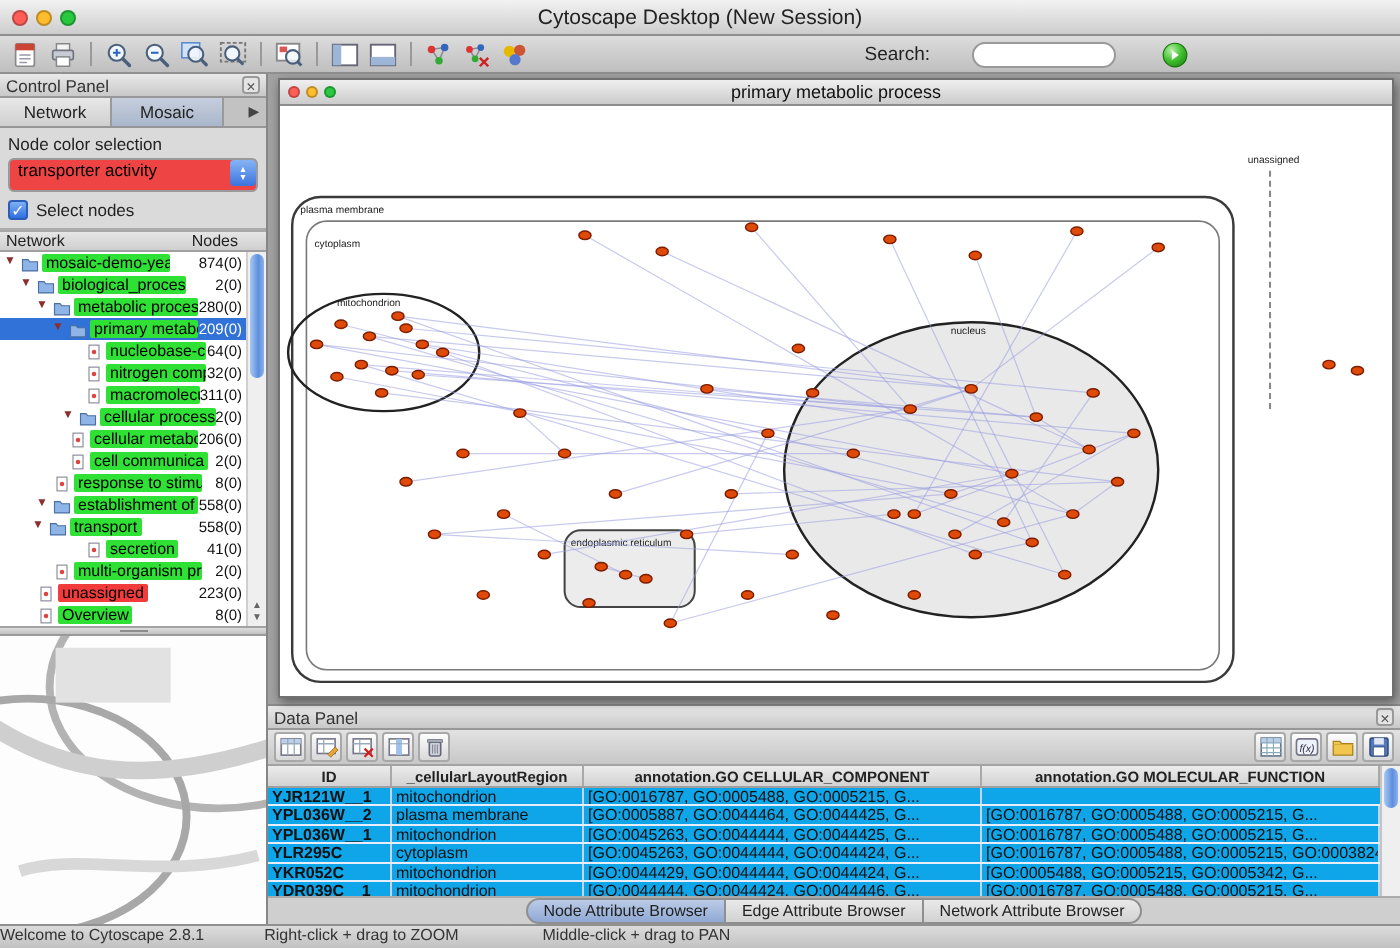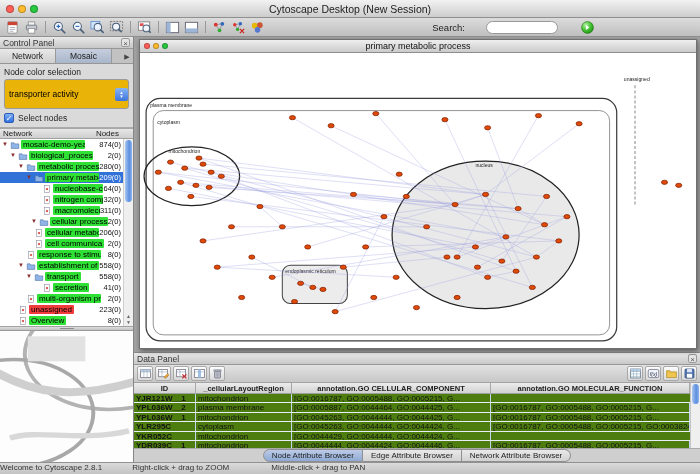--- a/index.html
+++ b/index.html
@@ -24,21 +24,21 @@
   .main{flex:1;display:flex;min-height:0;}
   .left-col{width:134px;flex:none;border-right:1px solid #868686;background:#d8d8d8;display:flex;flex-direction:column;min-height:0;}
   .panel-header{height:12px;background:linear-gradient(#e9e9e9,#c8c8c8);border-bottom:1px solid #979797;display:flex;align-items:center;justify-content:space-between;padding:0 3px;font-size:8.5px;color:#333;flex:none;}
   .close-x{font-size:8px;color:#555;width:9px;height:9px;line-height:9px;text-align:center;border:1px solid #9a9a9a;border-radius:2px;background:#e4e4e4;}
   .cp-tabs{height:15px;display:flex;align-items:stretch;background:#c2c2c2;border-bottom:1px solid #969696;flex:none;}
   .cp-tab{width:56px;font-size:8.5px;text-align:center;line-height:14px;border-right:1px solid #9a9a9a;background:linear-gradient(#e8e8e8,#cfcfcf);color:#222;}
   .cp-tab.sel{background:linear-gradient(#c5cedd,#a9b6cb);}
   .cp-tab-arrow{margin-left:auto;width:12px;font-size:7px;color:#444;text-align:center;line-height:15px;}
   .cp-body{padding:3px 4px 4px 4px;background:#dadada;border-bottom:1px solid #ababab;flex:none;}
   .cp-label{font-size:8.5px;color:#222;margin-bottom:2px;}
-  .dropdown{height:30px;background:#eab308;border:1px solid #9a9a9a;border-radius:3px;display:flex;align-items:center;font-size:8.5px;}
+  .dropdown{height:17px;background:#ef4444;border:1px solid #9a9a9a;border-radius:3px;display:flex;font-size:8.5px;}
   .dropdown .dd-text{flex:1;padding-left:4px;overflow:hidden;white-space:nowrap;}
   .dd-btn{width:13px;height:13px;margin-right:0px;border-radius:2px;background:linear-gradient(#86b4f4,#3c74dd);display:flex;flex-direction:column;align-items:center;justify-content:center;color:#fff;}
   .dd-btn span{font-size:5px;line-height:4px;}
   .checkbox-row{margin-top:4px;display:flex;align-items:center;gap:4px;font-size:8.5px;color:#222;}
   .cb{width:10px;height:10px;border-radius:2px;background:linear-gradient(#7fb0f5,#2f6fe0);border:1px solid #2a5cb8;color:#fff;font-size:8px;line-height:9px;text-align:center;}
   .cb::after{content:"✓";}
   .tree-header{height:11px;background:linear-gradient(#e6e6e6,#cfcfcf);border-top:1px solid #a8a8a8;border-bottom:1px solid #a0a0a0;display:flex;justify-content:space-between;align-items:center;font-size:8px;color:#222;padding:0 14px 0 3px;flex:none;}
   .tree-wrap{height:187px;background:#fff;display:flex;overflow:hidden;flex:none;}
   .tree{flex:1;overflow:hidden;}
   .trow{height:11px;display:flex;align-items:center;font-size:8px;white-space:nowrap;padding-right:2px;}
@@ -67,21 +67,21 @@
   .flight{width:6px;height:6px;border-radius:50%;border:1px solid rgba(0,0,0,.25);}
   .frame-titlebar .ftitle{position:absolute;left:0;right:0;text-align:center;font-size:9px;color:#111;line-height:13px;}
   .canvas{flex:1;background:#fff;min-height:0;}
   .canvas svg{width:100%;height:100%;display:block;}
   
   .data-panel{height:110px;flex:none;border-top:1px solid #8a8a8a;background:#d4d4d4;display:flex;flex-direction:column;min-height:0;}
   .dp-toolbar{height:18px;flex:none;background:linear-gradient(#e2e2e2,#c7c7c7);border-bottom:1px solid #a3a3a3;display:flex;align-items:center;padding:0 3px;gap:2px;}
   .dp-btn{width:16px;height:15px;border:1px solid #a8a8a8;border-radius:2px;background:linear-gradient(#fdfdfd,#d8d8d8);display:flex;align-items:center;justify-content:center;}
   .dp-btn svg{width:13px;height:13px;display:block;}
   .dp-right{margin-left:auto;display:flex;gap:2px;}
-  .table-wrap{flex:1;display:flex;background:#4d7c0f;overflow:hidden;min-height:0;}
+  .table-wrap{flex:1;display:flex;background:#0ea5e9;overflow:hidden;min-height:0;}
   .gtable{flex:1;min-width:0;}
   .gt-head,.gt-row{display:grid;grid-template-columns:62px 96px 1fr 1fr;}
   .gt-head{height:11px;background:linear-gradient(#ececec,#d2d2d2);border-bottom:1px solid #9f9f9f;}
   .gt-cell{padding:0 2px;overflow:hidden;white-space:nowrap;border-right:1px solid #c5d4ee;font-size:8px;line-height:9.4px;color:#111;}
   .gt-head .gt-cell{font-size:7.5px;font-weight:bold;text-align:center;line-height:11px;border-right:1px solid #a9a9a9;color:#222;}
   .gt-row{height:9.4px;border-bottom:1px solid #e7eefa;}
   .gt-cell.idc{font-weight:bold;}
   .vscroll2{width:10px;flex:none;background:#efefef;border-left:1px solid #c4c4c4;}
   .vthumb2{margin:1px;height:20px;border-radius:5px;background:linear-gradient(90deg,#a9c8f2,#5d8fdf 60%,#8ab2ec);}
   .dp-tabs{height:14px;flex:none;background:#cfcfcf;border-top:1px solid #aaa;display:flex;align-items:center;justify-content:center;}
@@ -371,21 +371,21 @@
             <div class="trow" style="padding-left: 18px;">
               <div class="tri">▼</div>
               <div class="ticon">
                 <svg viewBox="0 0 16 16">
                   <path d="M2 4.5h4.5l1.3 1.7H14v7.3H2z" fill="#8fb5e8" stroke="#4a6fa0" stroke-width="0.9"></path>
                 </svg>
               </div>
               <div class="tlabel chip-green">establishment of l</div>
               <div class="tcount">558(0)</div>
             </div>
-            <div class="trow" style="padding-left: 26px;">
+            <div class="trow" style="padding-left: 16px;">
               <div class="tri">▼</div>
               <div class="ticon">
                 <svg viewBox="0 0 16 16">
                   <path d="M2 4.5h4.5l1.3 1.7H14v7.3H2z" fill="#8fb5e8" stroke="#4a6fa0" stroke-width="0.9"></path>
                 </svg>
               </div>
               <div class="tlabel chip-green">transport</div>
               <div class="tcount">558(0)</div>
             </div>
             <div class="trow" style="padding-left: 34px;">
@@ -692,20 +692,21 @@
               <div class="gt-row">
                 <div class="gt-cell idc">YLR295C</div>
                 <div class="gt-cell">cytoplasm</div>
                 <div class="gt-cell">[GO:0045263, GO:0044444, GO:0044424, G...</div>
                 <div class="gt-cell">[GO:0016787, GO:0005488, GO:0005215, GO:0003824, G...</div>
               </div>
               <div class="gt-row">
                 <div class="gt-cell idc">YKR052C</div>
                 <div class="gt-cell">mitochondrion</div>
                 <div class="gt-cell">[GO:0044429, GO:0044444, GO:0044424, G...</div>
+                <div class="gt-cell">[GO:0005488, GO:0005215, GO:0005342, G...</div>
               </div>
               <div class="gt-row">
                 <div class="gt-cell idc">YDR039C__1</div>
                 <div class="gt-cell">mitochondrion</div>
                 <div class="gt-cell">[GO:0044444, GO:0044424, GO:0044446, G...</div>
                 <div class="gt-cell">[GO:0016787, GO:0005488, GO:0005215, G...</div>
               </div>
             </div>
           <div class="vscroll2">
             <div class="vthumb2"></div>

